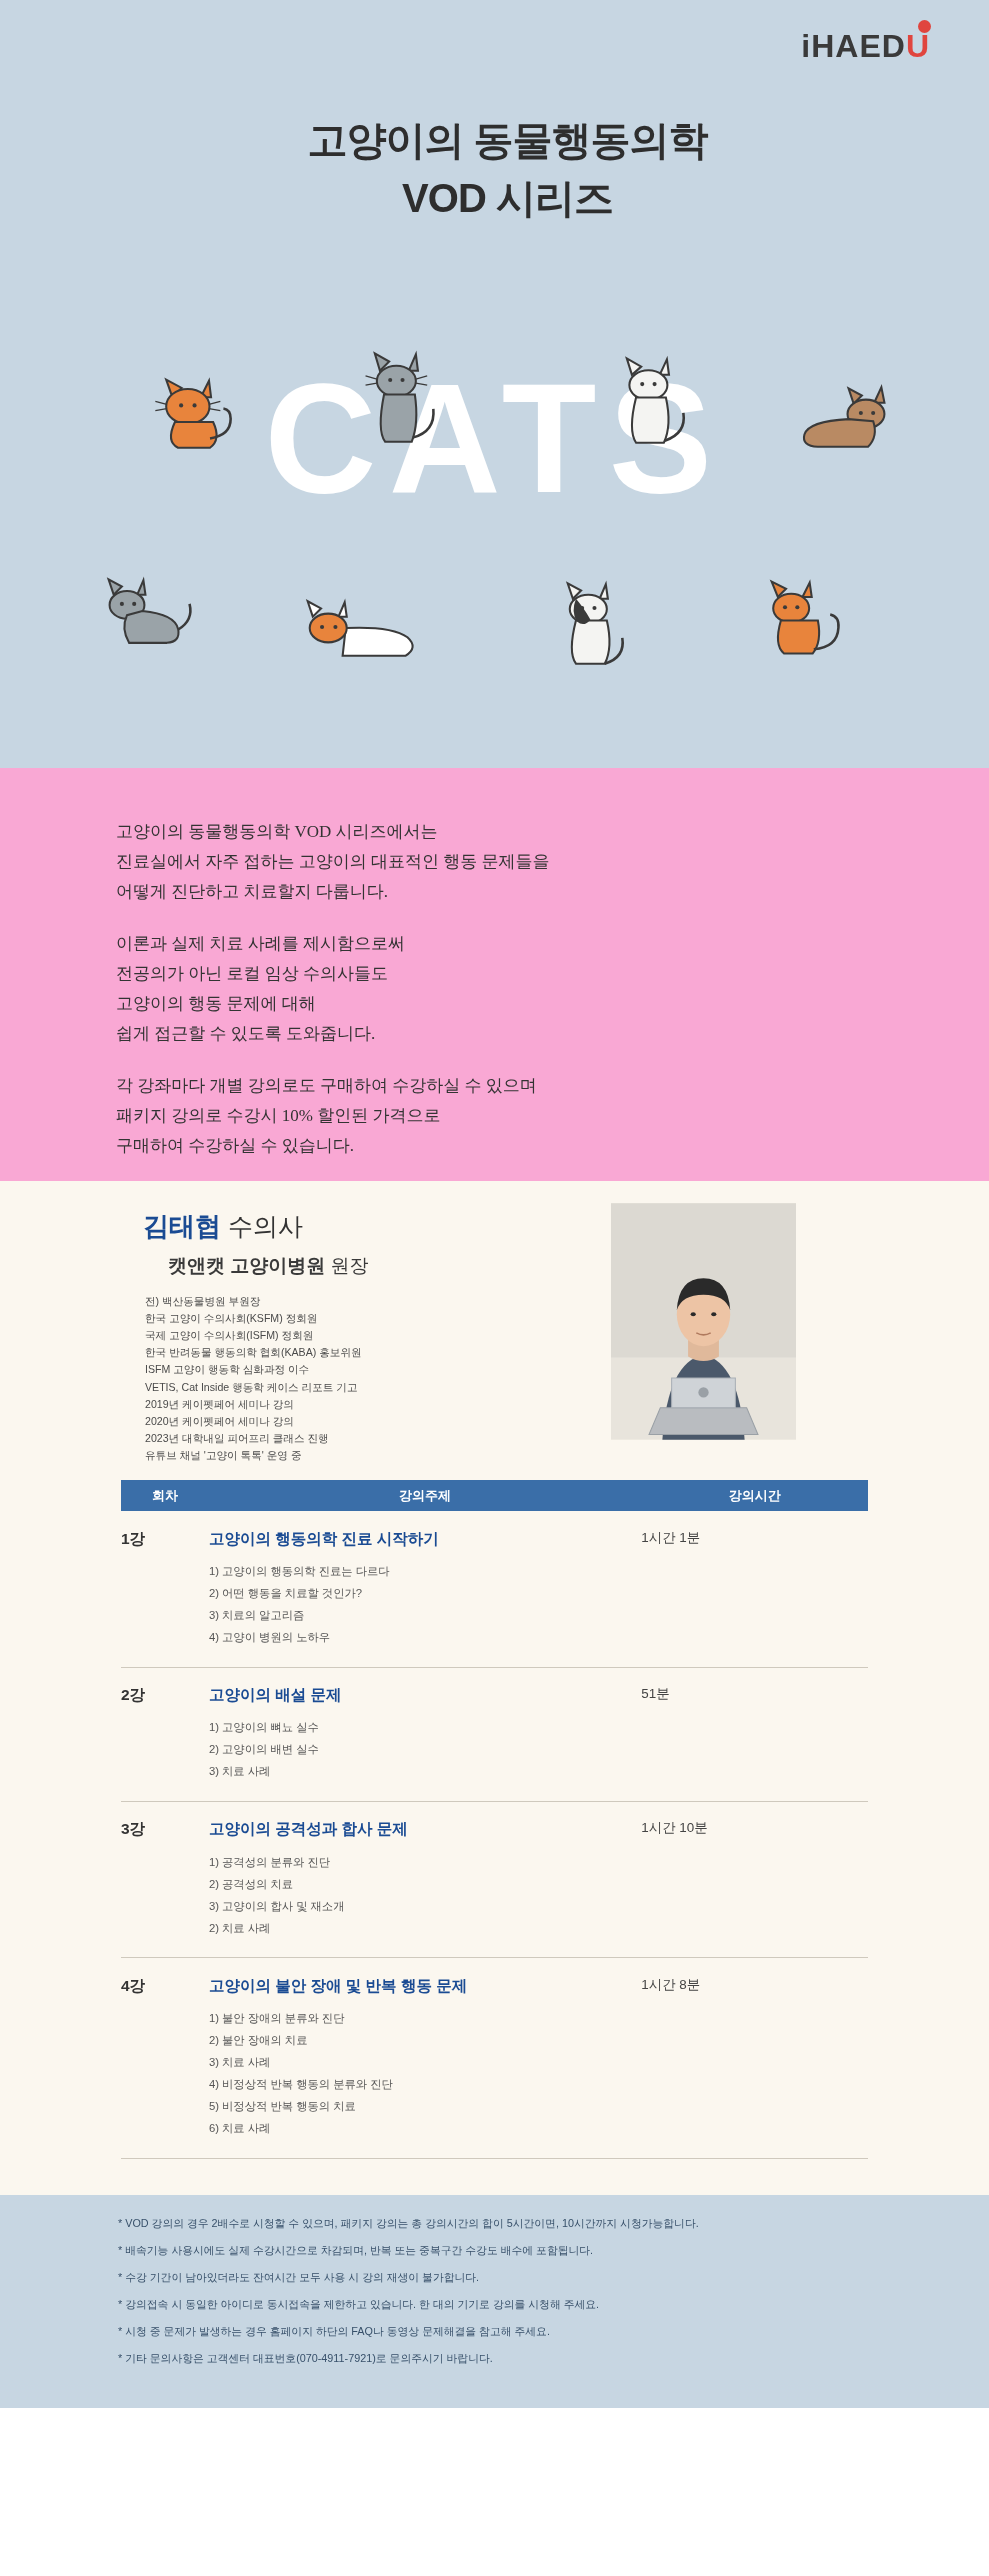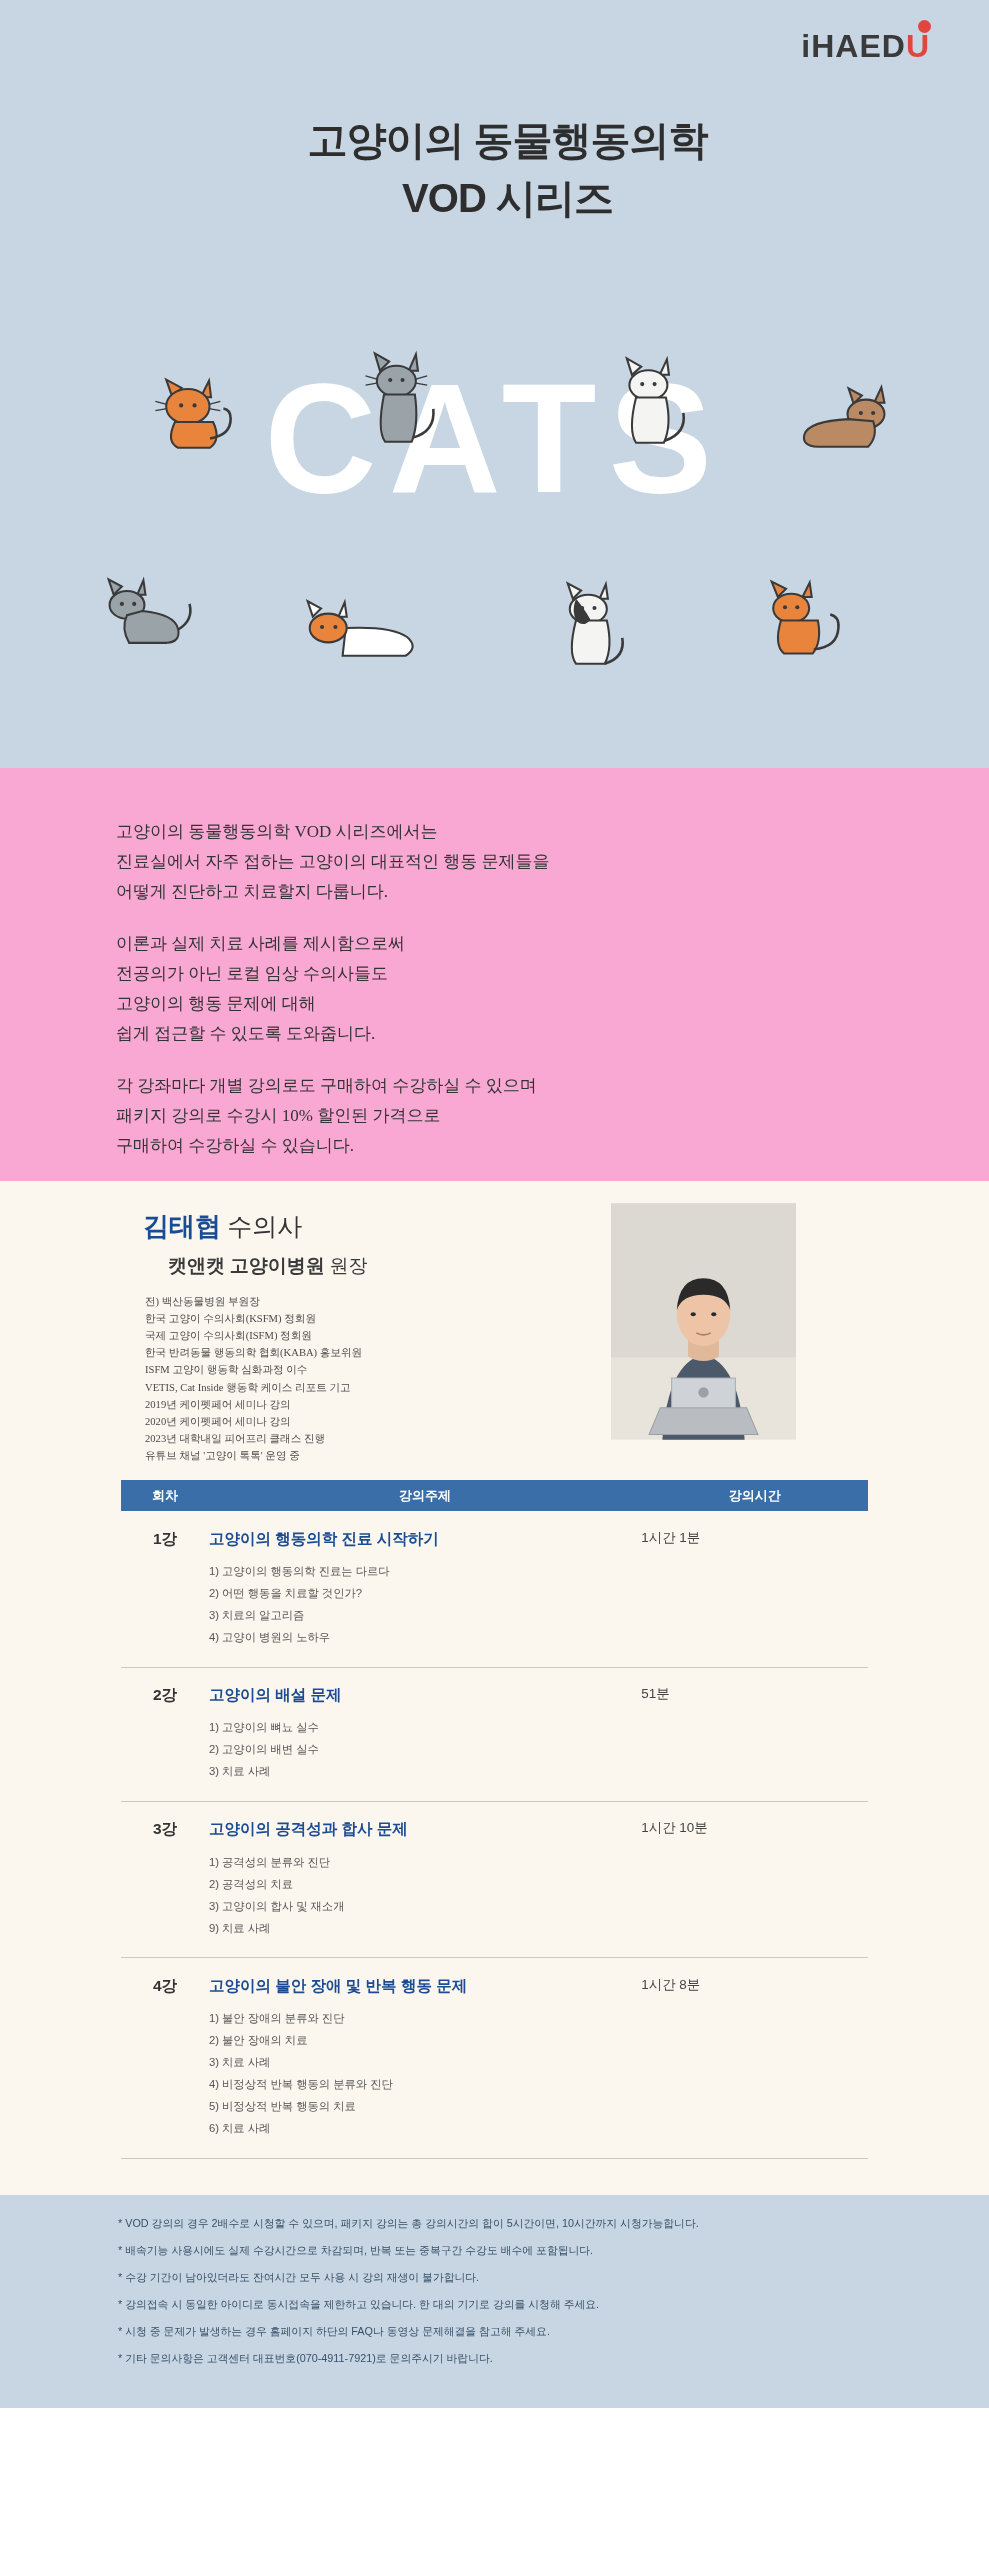--- a/index.html
+++ b/index.html
@@ -96,21 +96,20 @@
   
   .instructor-section {
     background: #fbf7ef;
     padding: 28px 0 0 0;
     position: relative;
   }
   .instructor-wrap {
     position: relative;
     margin: 0 116px;
     min-height: 247px;
-    font-family: Liberation Serif, serif;
   }
   .instructor-name {
     font-size: 25px;
     color: #333;
     margin-left: 27px;
   }
   .instructor-name b {
     color: #1a4b93;
     font-weight: bold;
     font-size: 26px;
@@ -156,21 +155,21 @@
   }
   table.curriculum thead th.c1 { width: 88px; }
   table.curriculum thead th.c2 { width: 433px; }
   table.curriculum thead th.c3 { width: 227px; }
   table.curriculum tbody td {
     border-bottom: 0.5px solid #cfc9bd;
     vertical-align: top;
     padding: 17.5px 0 18.5px 0;
   }
   .td-no {
-    text-align: center;
+    text-align: left;
     font-size: 15.5px;
     font-weight: bold;
     color: #333;
     padding-top: 17.5px;
   }
   .lecture-title {
     font-size: 15.5px;
     font-weight: bold;
     color: #1a4b93;
     margin-bottom: 10.3px;
@@ -449,21 +448,21 @@
         </tr>
 
         <tr>
           <td class="td-no">3강</td>
           <td>
             <div class="lecture-title">고양이의 공격성과 합사 문제</div>
             <div class="sub-list">
               <div class="sub-item">1) 공격성의 분류와 진단</div>
               <div class="sub-item">2) 공격성의 치료</div>
               <div class="sub-item">3) 고양이의 합사 및 재소개</div>
-              <div class="sub-item">9) 치료 사례</div>
+              <div class="sub-item">2) 치료 사례</div>
             </div>
           </td>
           <td class="td-time">1시간 10분</td>
         </tr>
 
         <tr>
           <td class="td-no">4강</td>
           <td>
             <div class="lecture-title">고양이의 불안 장애 및 반복 행동 문제</div>
             <div class="sub-list">

